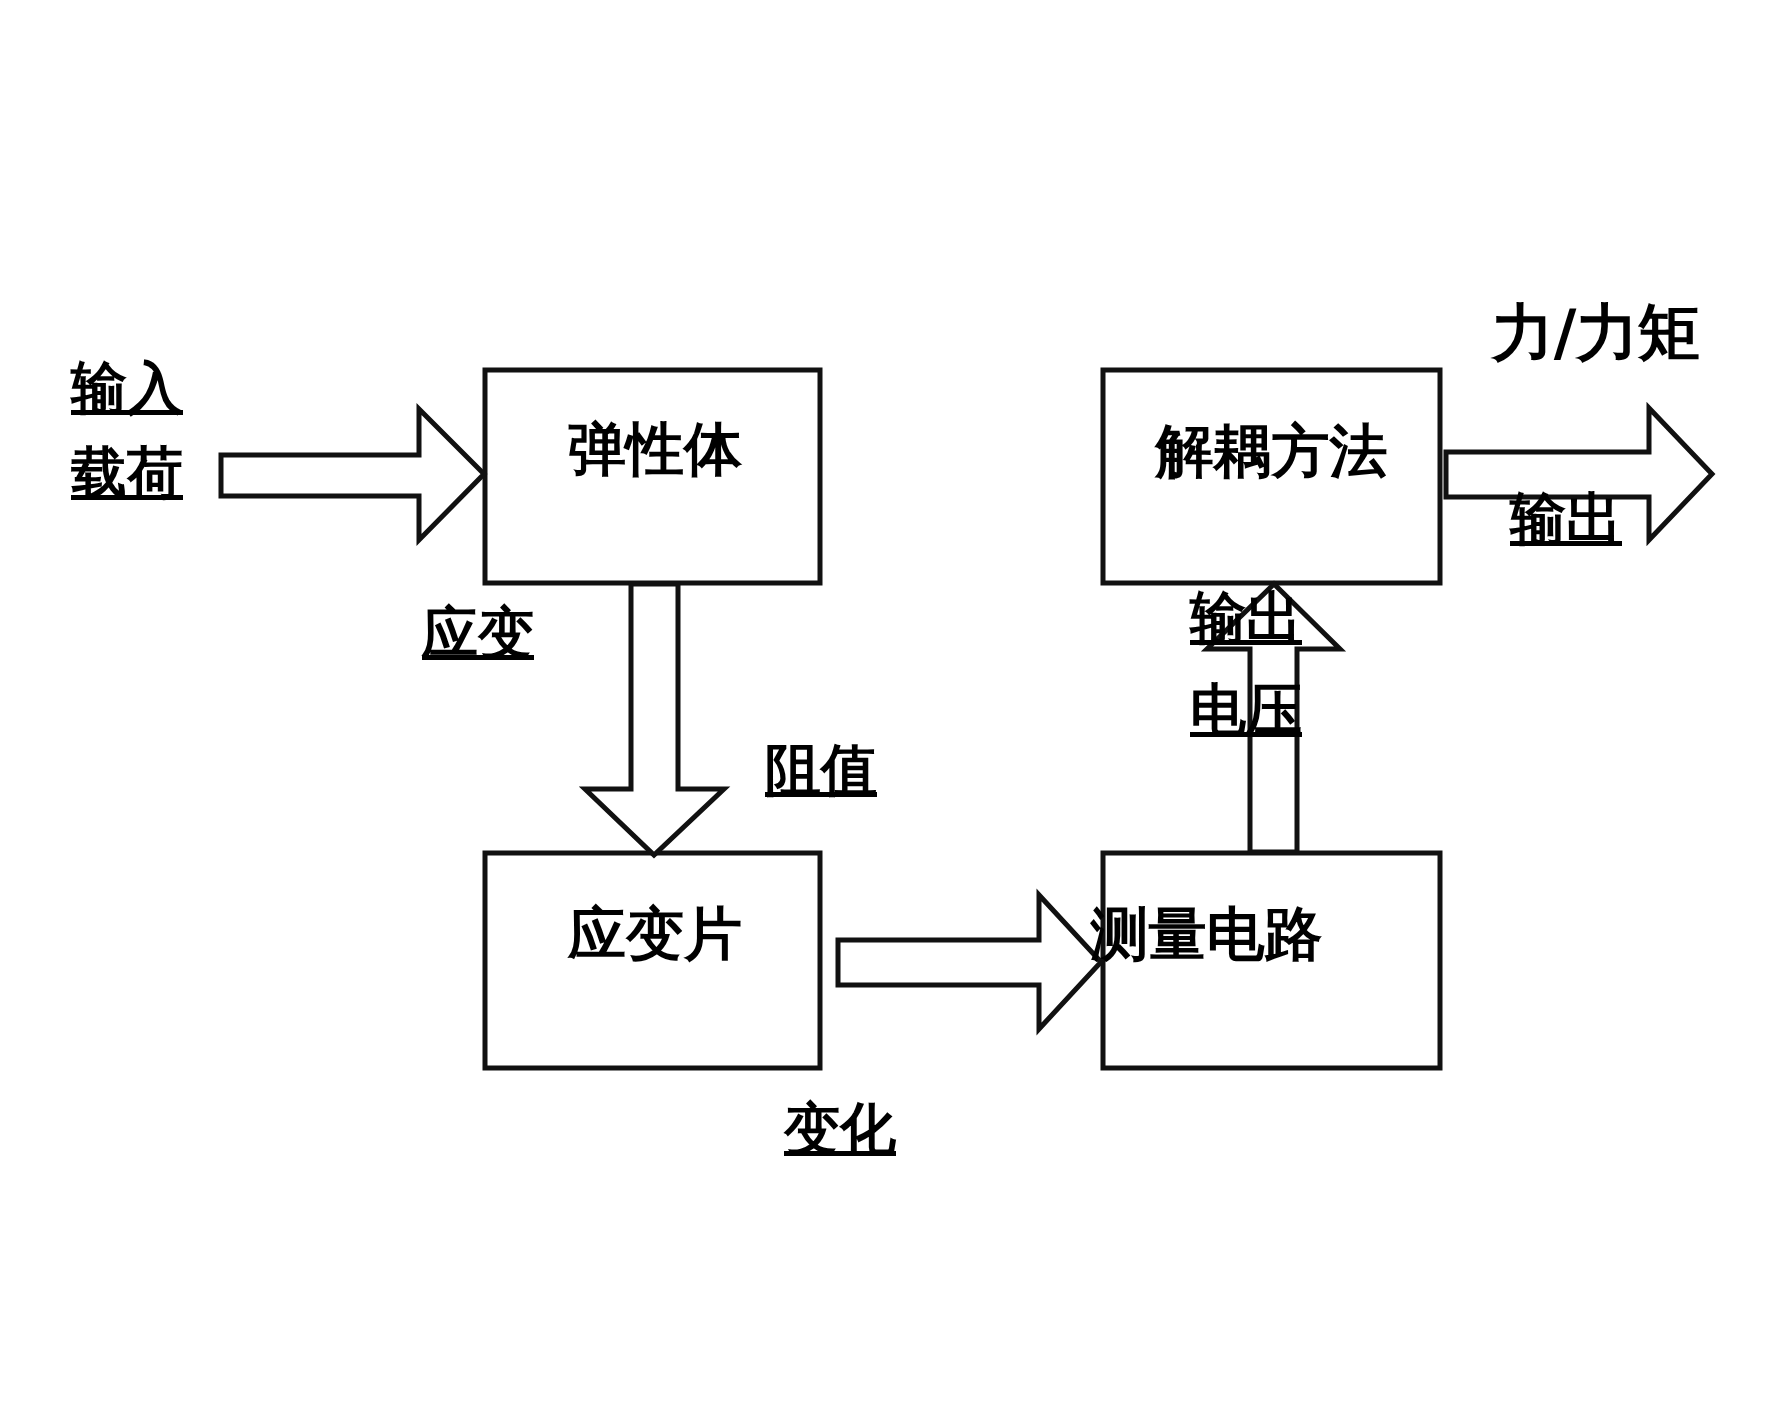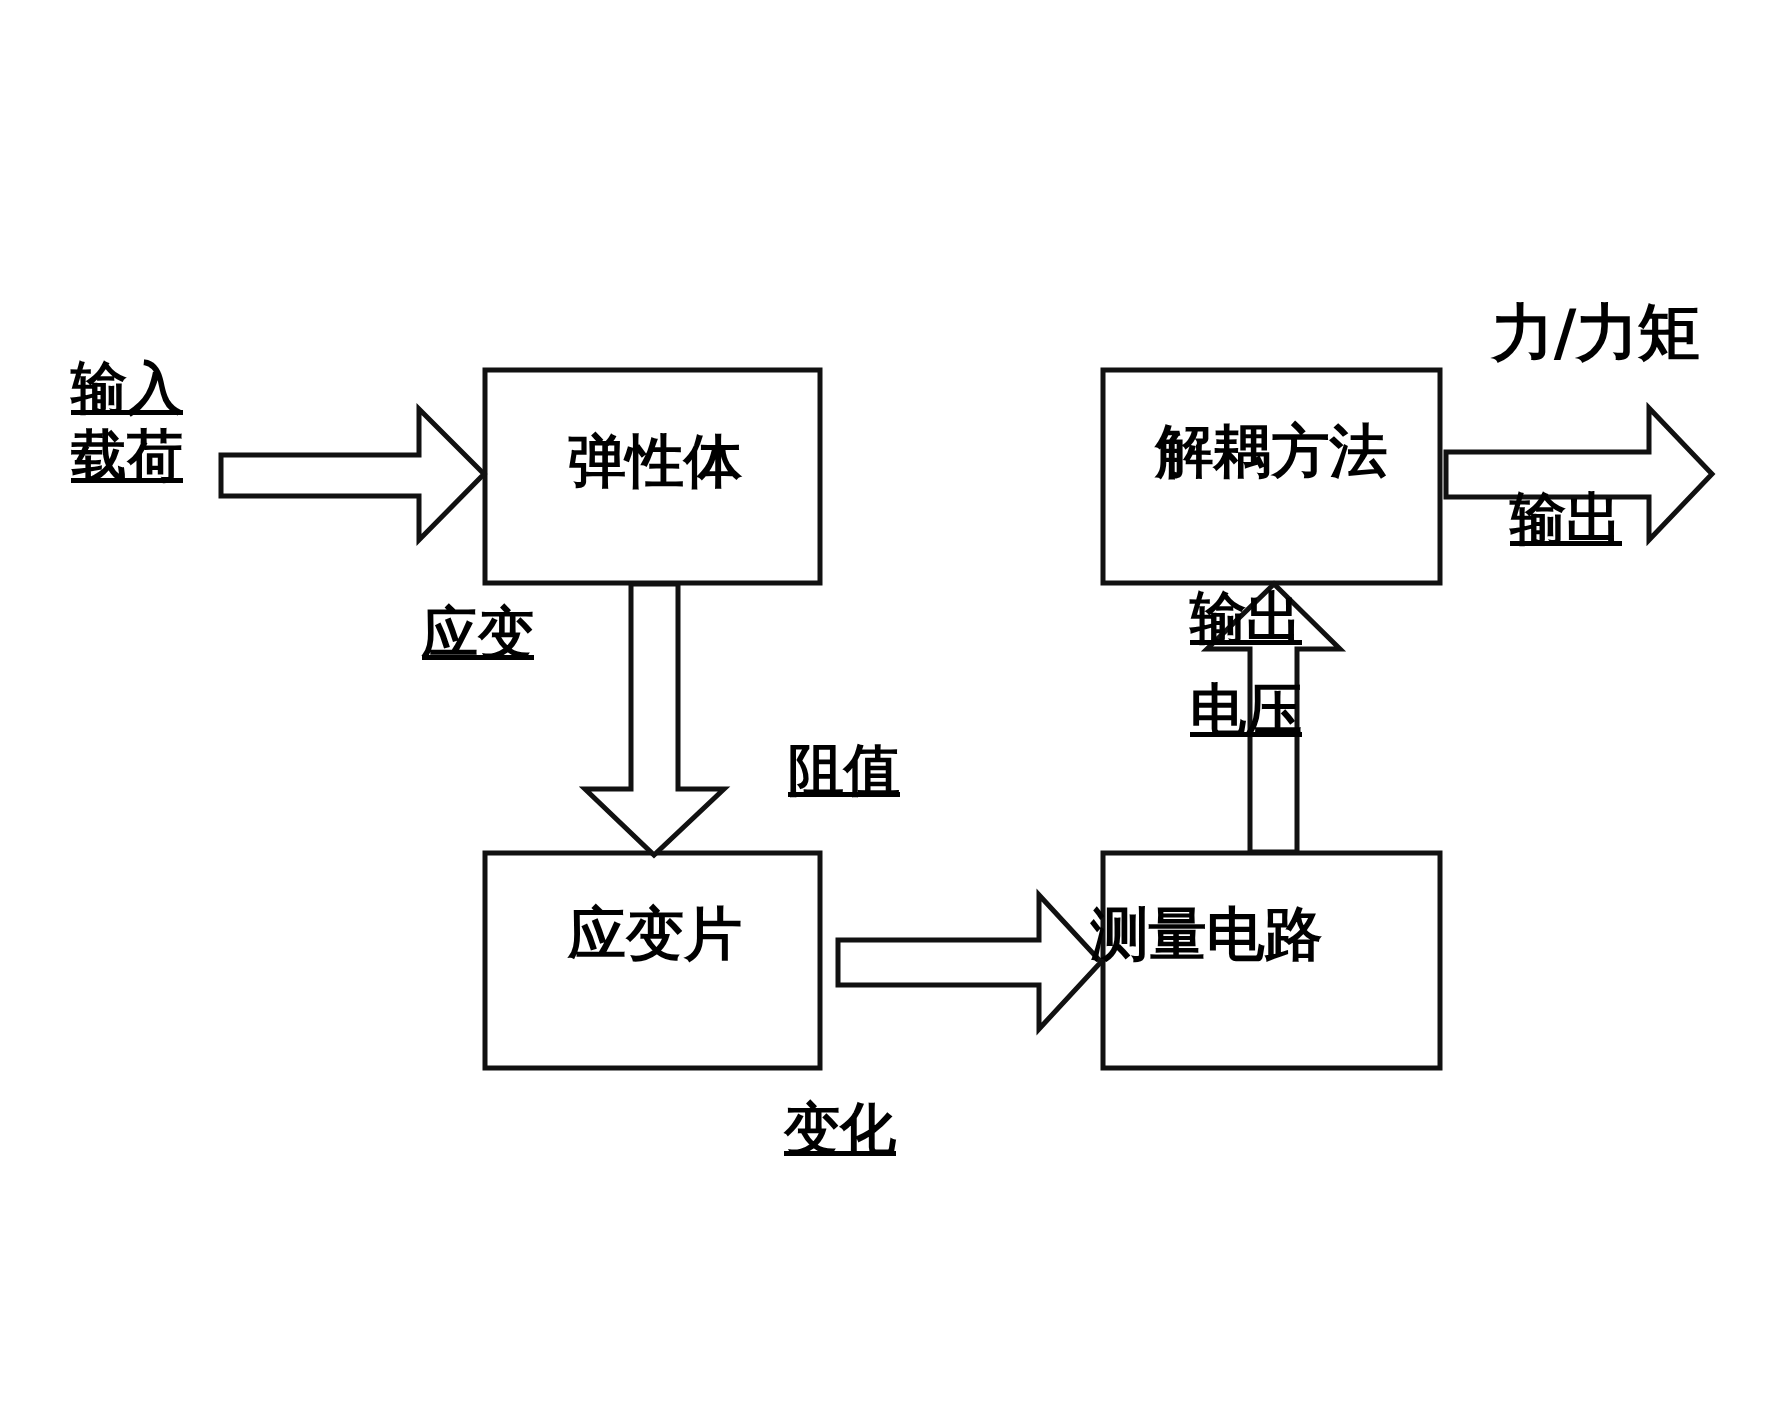--- a/index.html
+++ b/index.html
@@ -80,35 +80,35 @@
     <polygon class="arrow-shape" points="631,584 678,584 678,789 724,789 654,855 585,789 631,789"></polygon>
 
     <polygon class="arrow-shape" points="838,940 1039,940 1039,895 1101,962 1039,1029 1039,985 838,985"></polygon>
 
     <polygon class="arrow-shape" points="1250,852 1250,649 1207,649 1274,584 1340,649 1297,649 1297,852"></polygon>
 
     <polygon class="arrow-shape" points="1446,452 1649,452 1649,408 1712,474 1649,540 1649,497 1446,497"></polygon>
 
   </svg>
 
-  <div class="lbl box-label" style="left:485px; top:415px;margin-top:12px;">弹性体</div>
+  <div class="lbl box-label" style="left:485px; top:415px;">弹性体</div>
 
   <div class="lbl box-label" style="left:485px; top:900px;">应变片</div>
 
   <div class="lbl box-label" style="left:1038px; top:900px; width:337px;">测量电路</div>
 
   <div class="lbl box-label" style="left:1103px; top:417px; width:337px;">解耦方法</div>
 
   <div class="lbl edge-label" style="left:52px; top:355px; width:150px;">输入</div>
 
-  <div class="lbl edge-label" style="left:52px; top:423px; width:150px;">载荷</div>
+  <div class="lbl edge-label" style="left:52px; top:440px; width:150px;">载荷</div>
 
   <div class="lbl edge-label" style="left:404px; top:600px; width:130px;text-align:right;">应变</div>
 
-  <div class="lbl edge-label" style="left:779px; top:737px; width:130px;">阻值</div>
+  <div class="lbl edge-label" style="left:756px; top:737px; width:130px;">阻值</div>
 
   <div class="lbl edge-label" style="left:775px; top:1096px; width:130px;">变化</div>
 
   <div class="lbl edge-label" style="left:1176px; top:585px; width:140px;">输出</div>
 
   <div class="lbl edge-label" style="left:1176px; top:677px; width:140px;">电压</div>
 
   <div class="lbl big-edge-label" style="left:1466px; top:296px; width:260px;">力/力矩</div>
 
   <div class="lbl edge-label" style="left:1466px; top:486px; width:200px;">输出</div>

